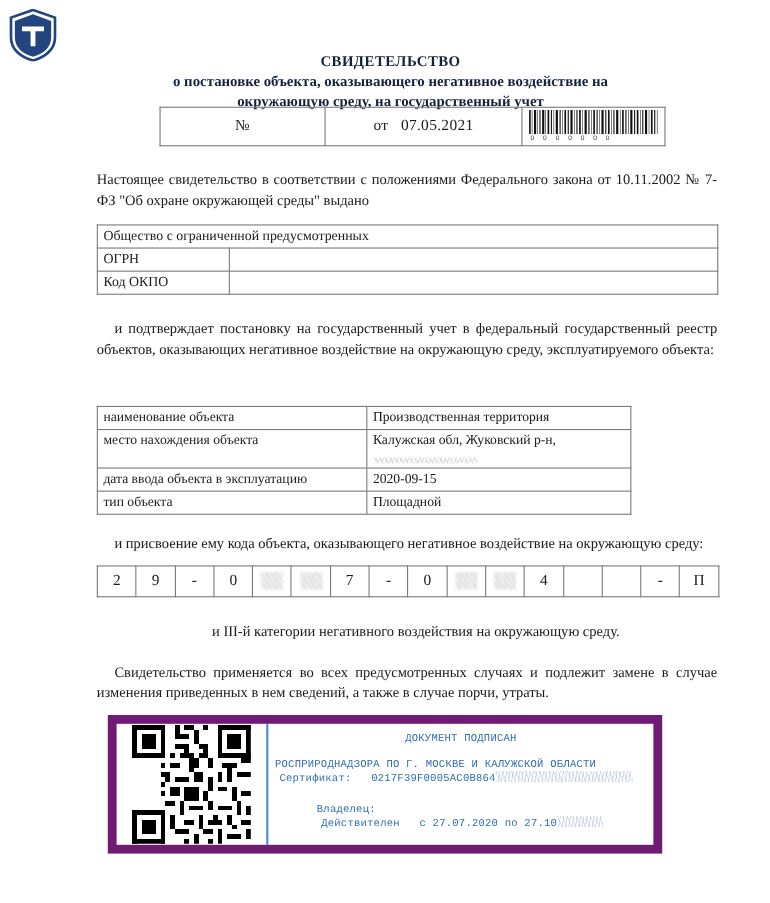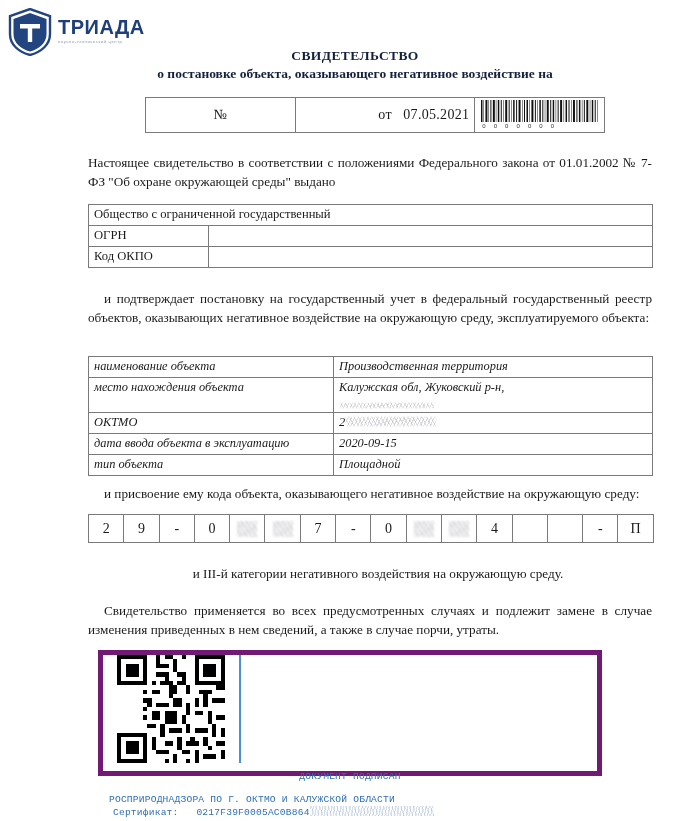--- a/index.html
+++ b/index.html
@@ -81,40 +81,40 @@
     border: 1px solid #7a7a7a;
     padding: 2px 5px 3px 5px;
     vertical-align: top;
     height: 18px;
   }
 
   
   #num-table { left: 145px; top: 97px; width: 460px; }
   #num-table td { height: 34px; vertical-align: middle; font-size: 14px; }
   .c-no { width: 150px; text-align: center; }
-  .c-date { width: 180px; text-align: right; letter-spacing: .3px; }
+  .c-date { width: 180px; text-align: center; letter-spacing: .3px; }
   .c-bar { width: 130px; padding: 2px 4px; text-align: center; }
 
   .barcode { width: 100%; height: 22px; display: block; }
   .barnum {
     font-family: "Liberation Sans", sans-serif;
     font-size: 6px;
     letter-spacing: 3.2px;
     color: #333;
     text-align: left;
     padding-left: 2px;
     margin-top: 1px;
   }
 
   
   #org-table { left: 88px; top: 204px; width: 565px; }
   #org-table .lab { width: 120px; font-family: Liberation Serif, serif; }
 
   
-  #obj-table { left: 88px; top: 356px; width: 565px; font-style: italic; }
+  #obj-table { left: 88px; top: 369px; width: 486px; }
   #obj-table .lab { width: 245px; }
   #obj-table td { font-size: 12.4px; }
   .tall { height: 32px !important; }
 
   .redact {
     display: inline-block;
     height: 11px;
     vertical-align: -1px;
     background: #fbfbfb;
     border-radius: 1px;
@@ -153,23 +153,22 @@
       #fdfdfd;
     filter: blur(0.8px);
     vertical-align: middle;
   }
 
   
   #sig-box {
     position: absolute;
     left: 98px; top: 650px;
     width: 504px; height: 126px;
-    border: 5px solid #701a75;
+    border: 8px solid #701a75;
     display: flex;
-    flex-direction: column;
   }
   #sig-qr-cell {
     width: 138px;
     border-right: 2px solid #4a90d9;
     display: flex;
     align-items: center;
     justify-content: center;
   }
   #qr { width: 108px; height: 108px; display: block; }
   #sig-text {
@@ -206,29 +205,26 @@
 <div class="sheet">
 
   <div class="logo-block">
     <div class="shield-wrap">
       <svg viewBox="0 0 44 48" width="44" height="48" aria-hidden="true">
         <path d="M22 1 L42 8 V26 C42 37 33 44 22 47 C11 44 2 37 2 26 V8 Z" fill="#ffffff" stroke="#23457f" stroke-width="2.4"></path>
         <path d="M22 5 L38.5 11 V26 C38.5 35.2 31 41 22 43.6 C13 41 5.5 35.2 5.5 26 V11 Z" fill="#23457f"></path>
         <path d="M12 16 H32 V20.4 H24.2 V34 H19.8 V20.4 H12 Z" fill="#ffffff"></path>
       </svg>
     </div>
-    <div class="logo-text">
-      <div class="logo-word">ТРИАДА</div>
-      <div class="logo-sub">научно-технический центр</div>
-    </div>
   </div>
 
   <div class="title-block">
     <div class="title-main">СВИДЕТЕЛЬСТВО</div>
     <div>о постановке объекта, оказывающего негативное воздействие на</div>
+    <div>окружающую среду, на государственный учет</div>
   </div>
 
   <table class="doc" id="num-table">
     <tbody>
         <tr>
       <td class="c-no">
         <span>№</span>
         <span></span>
       </td>
       <td class="c-date">
@@ -286,26 +282,26 @@
             <rect x="232" y="0" width="2" height="40"></rect>
                 <rect x="237" y="0" width="1" height="40"></rect>
           </g>
         </svg>
         <div class="barnum">0 0 0 0 0 0 0</div>
       </td>
     </tr>
   </tbody>
     </table>
 
-  <div class="para" style="left:88px; top:154px; width:564px;">Настоящее свидетельство в соответствии с положениями Федерального закона от 01.01.2002 № 7-ФЗ "Об охране окружающей среды" выдано</div>
+  <div class="para" style="left:88px; top:154px; width:564px;">Настоящее свидетельство в соответствии с положениями Федерального закона от 10.11.2002 № 7-ФЗ "Об охране окружающей среды" выдано</div>
 
   <table class="doc" id="org-table">
     <tbody>
         <tr>
-      <td colspan="2">Общество с ограниченной государственный</td>
+      <td colspan="2">Общество с ограниченной предусмотренных</td>
     </tr>
     <tr>
       <td class="lab">ОГРН</td>
       <td></td>
     </tr>
     <tr>
       <td class="lab">Код ОКПО</td>
       <td></td>
     </tr>
   </tbody>
@@ -317,26 +313,20 @@
     <tbody>
         <tr>
       <td class="lab">наименование объекта</td>
       <td>Производственная территория</td>
     </tr>
     <tr>
       <td class="lab tall">место нахождения объекта</td>
       <td class="tall">
         <span>Калужская  обл,  Жуковский  р-н,</span>
         <span class="redact blur" style="width:96px; height:7px; display:block; margin-top:7px;"></span>
-      </td>
-    </tr>
-    <tr>
-      <td class="lab">ОКТМО</td>
-      <td>
-        <span>2</span><span class="redact blur" style="width:92px;"></span>
       </td>
     </tr>
     <tr>
       <td class="lab">дата ввода объекта в эксплуатацию</td>
       <td>2020-09-15</td>
     </tr>
     <tr>
       <td class="lab">тип объекта</td>
       <td> Площадной</td>
     </tr>
@@ -455,32 +445,32 @@
           <rect x="16" y="24" width="1" height="1"></rect>
             <rect x="21" y="21" width="1" height="1"></rect>
           <rect x="12" y="9" width="1" height="1"></rect>
             <rect x="17" y="19" width="1" height="1"></rect>
         </g>
       </svg>
     </div>
     <div id="sig-text">
       <div class="sig-head">ДОКУМЕНТ ПОДПИСАН</div>
       <div class="sig-rows">
-        <div class="sig-row r-ind2">РОСПРИРОДНАДЗОРА ПО Г. ОКТМО И КАЛУЖСКОЙ ОБЛАСТИ</div>
+        <div class="sig-row r-ind2">РОСПРИРОДНАДЗОРА ПО Г. МОСКВЕ И КАЛУЖСКОЙ ОБЛАСТИ</div>
         <div class="sig-row r-ind3">
           <span>Сертификат:</span>
           &nbsp;
           <span>0217F39F0005AC0B864</span><span class="redact-mono" style="width:124px;"></span>
         </div>
         <div class="sig-row r-ind4">
           <span>Владелец:</span>
           <span></span>
         </div>
         <div class="sig-row r-ind5">
-          <span>Федерального</span>
+          <span>Действителен</span>
           &nbsp;
           <span>с 27.07.2020 по 27.10</span><span class="redact-mono" style="width:42px;"></span>
         </div>
       </div>
     </div>
   </div>
 
 </div>
 
 </body></html>

